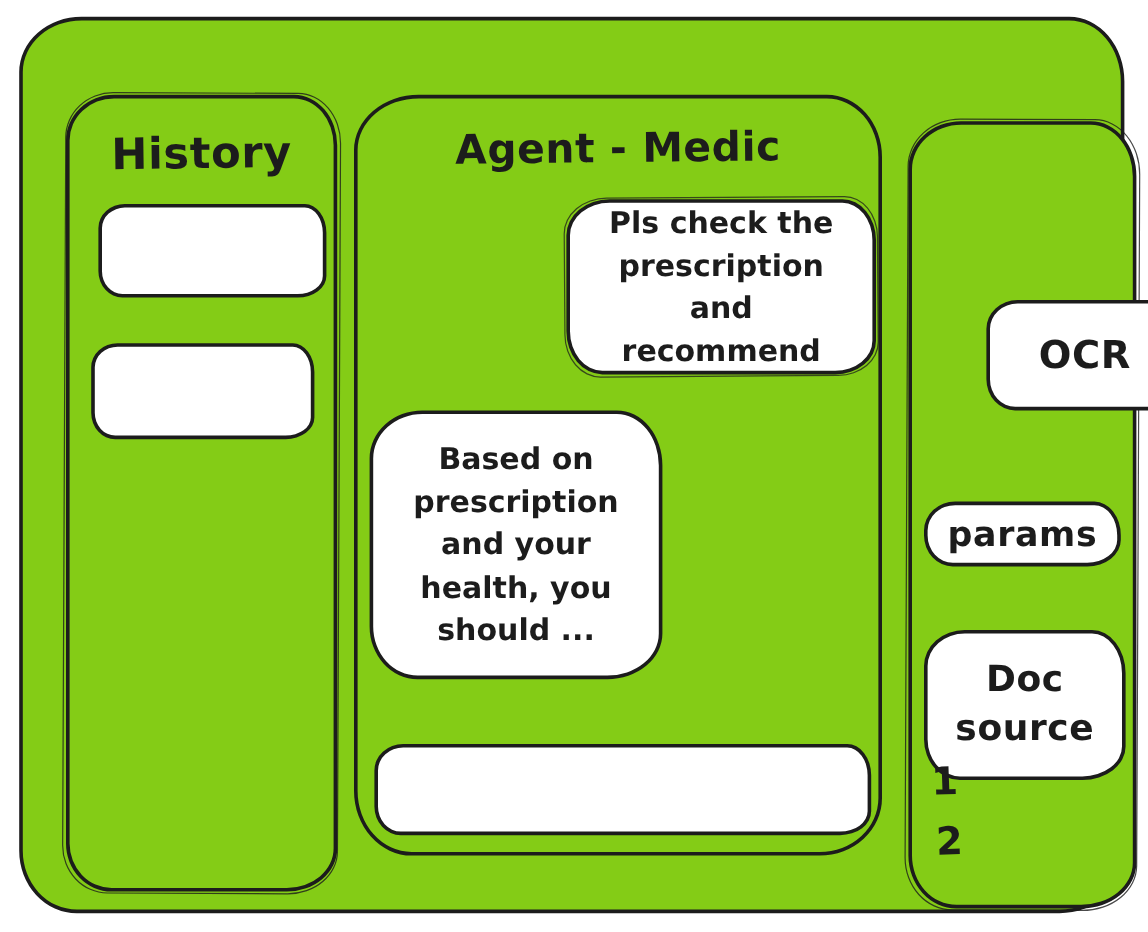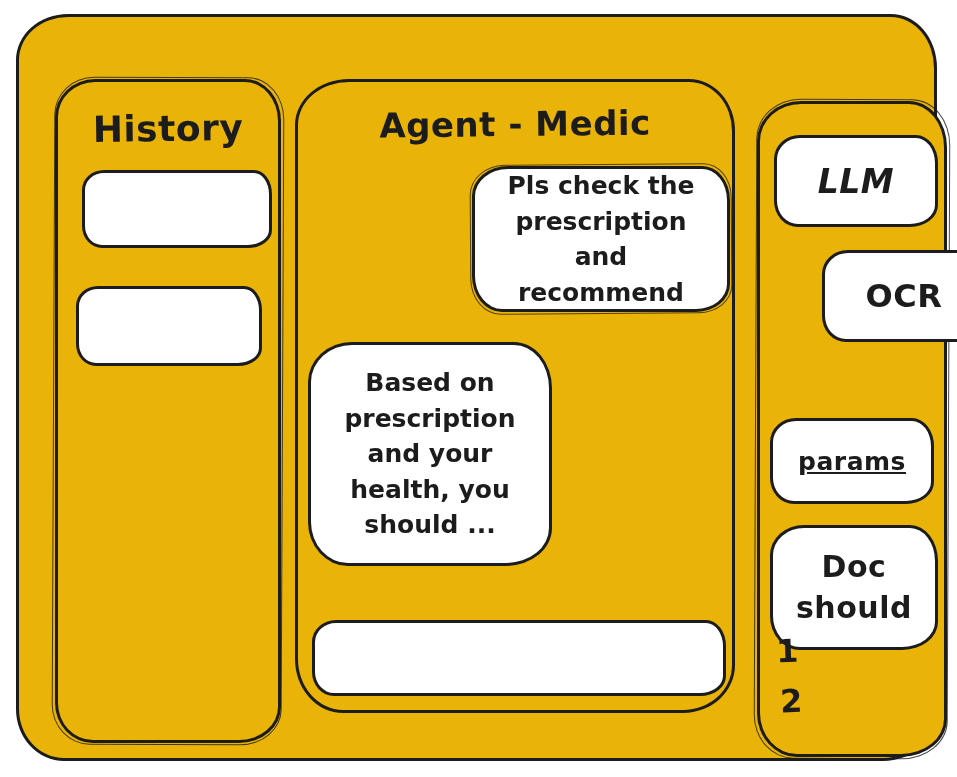--- a/index.html
+++ b/index.html
@@ -16,21 +16,21 @@
     position:relative;
     width:957px;
     height:777px;
     background:var(--bg);
     overflow:hidden;
   }
   
   .sketch{
     position:absolute;
     border:3px solid var(--ink);
-    background:#eab308;
+    background:#84cc16;
   }
   .dbl::before{                 
     content:"";
     position:absolute;
     inset:-5px;
     border:1.6px solid var(--ink);
     border-radius:inherit;
     opacity:.8;
     transform:rotate(.25deg);
     pointer-events:none;
@@ -116,21 +116,21 @@
     border:3px solid var(--ink);
     border-radius:26px 22px 28px 24px / 24px 28px 22px 26px;
     background:#fff;
     display:flex; align-items:center; justify-content:center;
     text-align:center;
     font-weight:700;
     cursor:pointer;
   }
   .tool-btn.llm   { left:14px; top:31px;  width:164px; height:92px;  font-size:33px; font-style:italic; }
   .tool-btn.ocr   { left:14px; top:146px; width:164px; height:92px;  font-size:32px;margin-left:48px; }
-  .tool-btn.params{ left:10px; top:314px; width:164px; height:86px;  font-size:25px;text-decoration:underline; }
+  .tool-btn.params{ left:10px; top:314px; width:164px; height:54px;  font-size:29px; }
   .tool-btn.docsrc{
     left:10px; top:421px; width:168px; height:125px;
     font-size:30px; line-height:1.35;
     border-radius:34px 28px 36px 30px / 30px 36px 28px 34px;
   }
   .doc-index{
     position:absolute;
     font-size:32px; font-weight:700;
     cursor:pointer;
     transform:rotate(-2deg);
@@ -166,34 +166,31 @@
 
       <div class="bubble assistant">
         <span>Based on prescription and your health, you should ...</span>
       </div>
 
       <input class="composer" type="text" placeholder="" value="" style="">
     </div>
 
     <div class="sketch dbl tools-panel">
 
-      <div class="tool-btn llm hand">
-        <span>LLM</span>
-      </div>
 
       <div class="tool-btn ocr hand">
         <span>OCR</span>
       </div>
 
       <div class="tool-btn params hand">
         <span>params</span>
       </div>
 
       <div class="tool-btn docsrc hand">
-        <span>Doc should</span>
+        <span>Doc source</span>
       </div>
 
       <div class="doc-index n1">1</div>
 
       <div class="doc-index n2">2</div>
     </div>
 
   </div>
 </div>
 

